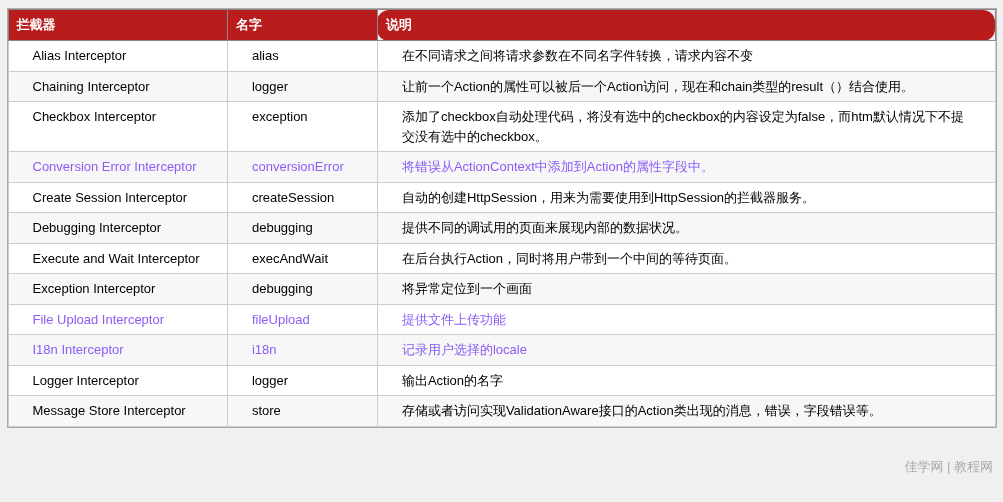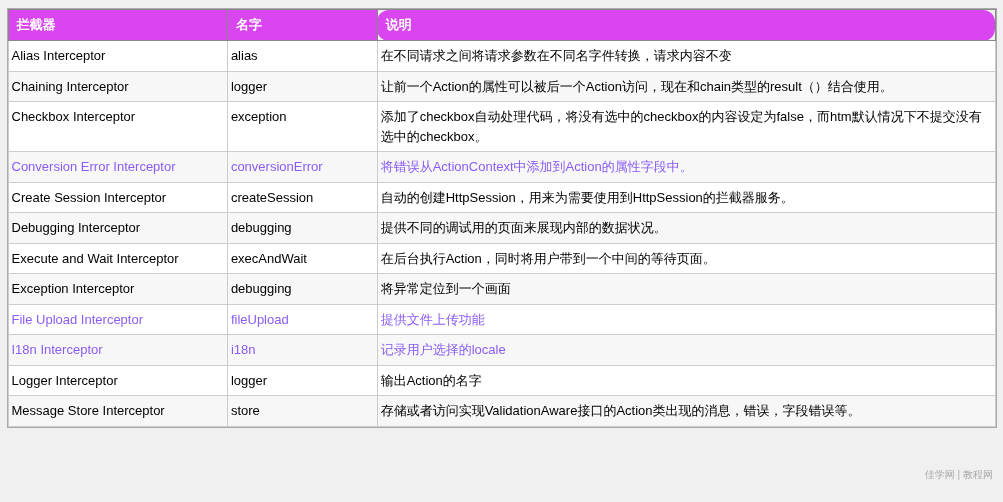--- a/index.html
+++ b/index.html
@@ -14,50 +14,50 @@
       width: 990px;
       margin: 8px auto;
       border: 1px solid #aaa;
       border-collapse: collapse;
     }
     table {
       width: 100%;
       border-collapse: collapse;
     }
     thead tr th {
-      background: #d946ef;
+      background: #b91c1c;
       color: #fff;
       font-weight: bold;
       padding: 6px 8px;
       border: 1px solid #888;
       text-align: left;
     }
     tbody tr td {
-      padding: 5px 3px;
+      padding: 5px 24px;
       border: 1px solid #ccc;
       vertical-align: top;
       line-height: 1.5;
     }
     tbody tr:nth-child(odd) {
       background: #fff;
     }
     tbody tr:nth-child(even) {
       background: #f7f7f7;
     }
     .red-text {
       color: #8b5cf6;
     }
     .col-name { width: 220px; }
     .col-alias { width: 150px; }
     .col-desc { width: 620px; border-radius: 12px; }
     .watermark {
       position: fixed;
-      bottom: 20px;
+      bottom: 26px;
       right: 10px;
-      font-size: 10px;
+      font-size: 13px;
       color: #aaa;
     }
   </style>
 </head>
 <body>
 
 <div class="table-wrapper">
   <table>
     <thead>
       <tr>

